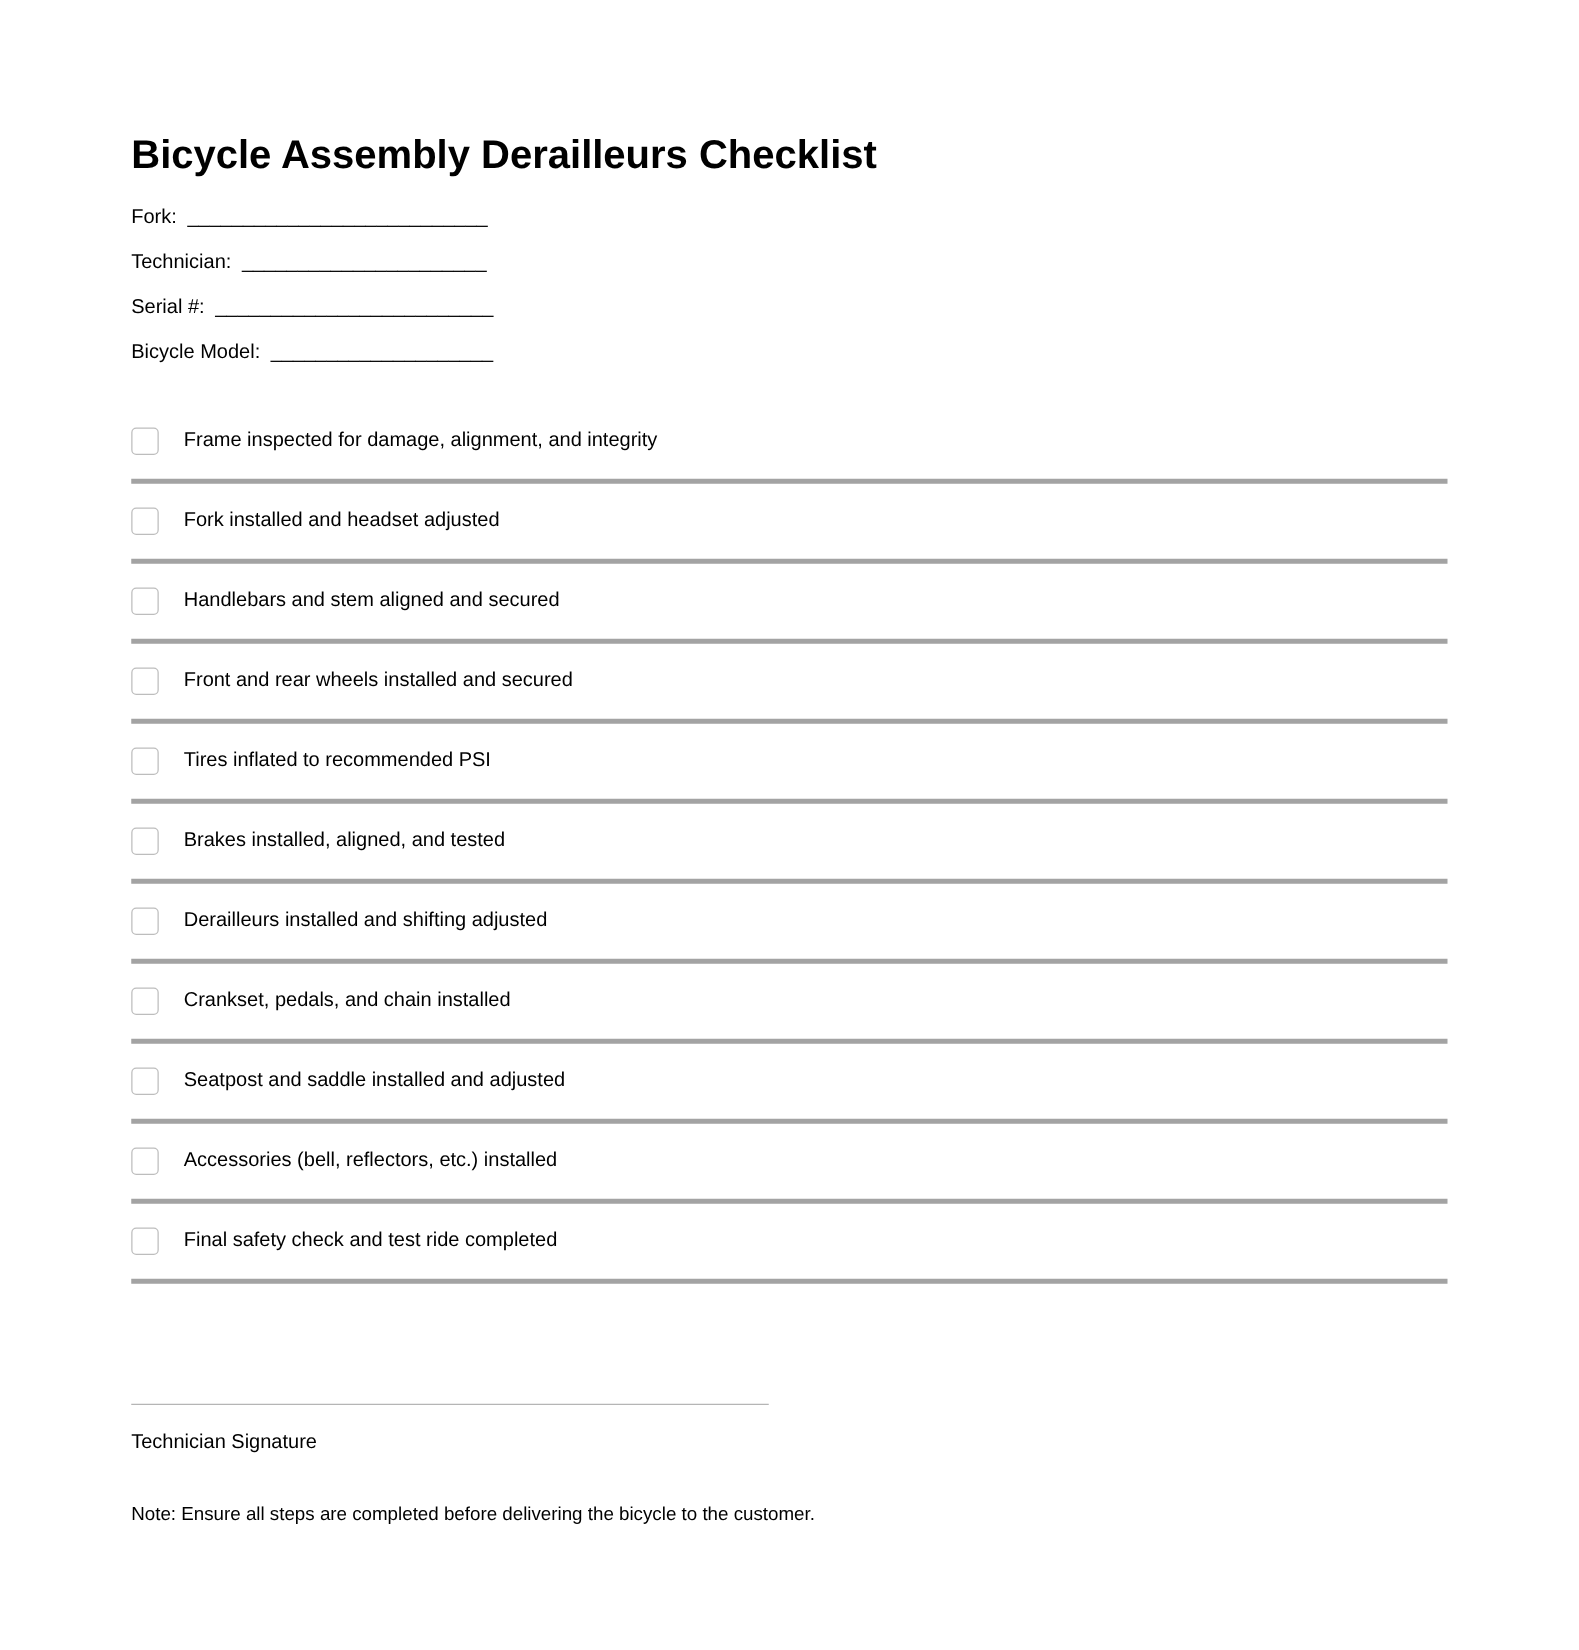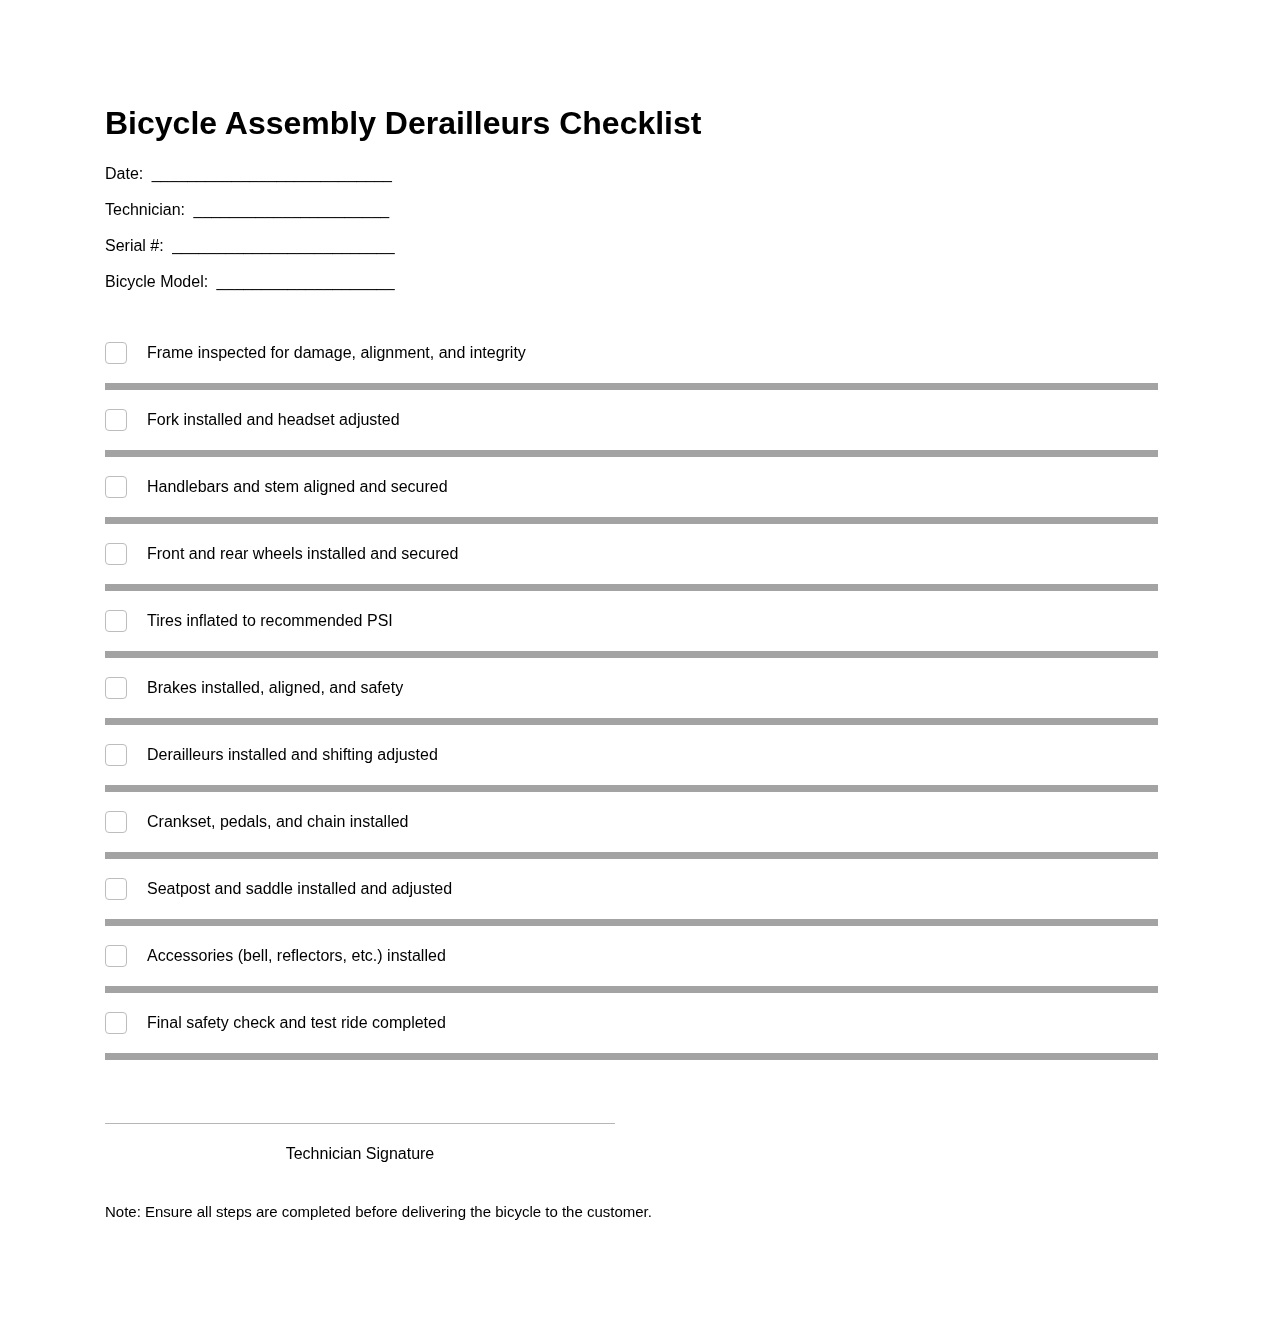--- a/index.html
+++ b/index.html
@@ -46,21 +46,21 @@
       position: absolute;
       top: 323px;
       left: 0;
       width: 1053px;
       margin: 0;
       padding: 0;
       list-style: none;
     }
     .check-row {
       height: 60px;
-      border-bottom: 7px solid #a3a3a3;
+      border-bottom: 4px solid #a3a3a3;
       display: flex;
       align-items: center;
       padding-top: 0;
       box-sizing: content-box;
     }
     .checkbox {
       width: 22px;
       height: 22px;
       border: 1px solid #bdbdbd;
       border-radius: 4px;
@@ -75,21 +75,20 @@
       line-height: 20px;
       white-space: nowrap;
     }
     .signatures {
       position: absolute;
       top: 1123px;
       left: 0;
       width: 1053px;
       display: flex;
       justify-content: space-between;
-      text-align: center;
     }
     .sig-col {
       width: 510px;
     }
     .sig-line {
       height: 0;
       border-top: 1px solid #b5b5b5;
     }
     .sig-label {
       margin-top: 20px;
@@ -108,21 +107,21 @@
   </style>
 </head>
 <body>
 
 <div class="page">
 
   <h1 class="title">Bicycle Assembly Derailleurs Checklist</h1>
 
   <div class="fields">
     <div class="field">
-      <span>Date:</span>
+      <span>Fork:</span>
       <span class="blank">___________________________</span>
     </div>
     <div class="field">
       <span>Technician:</span>
       <span class="blank">______________________</span>
     </div>
     <div class="field">
       <span>Serial #:</span>
       <span class="blank">_________________________</span>
     </div>
@@ -148,21 +147,21 @@
     <li class="check-row">
       <span class="checkbox"></span>
       <span class="check-label">Front and rear wheels installed and secured</span>
     </li>
     <li class="check-row">
       <span class="checkbox"></span>
       <span class="check-label">Tires inflated to recommended PSI</span>
     </li>
     <li class="check-row">
       <span class="checkbox"></span>
-      <span class="check-label">Brakes installed, aligned, and safety</span>
+      <span class="check-label">Brakes installed, aligned, and tested</span>
     </li>
     <li class="check-row">
       <span class="checkbox"></span>
       <span class="check-label">Derailleurs installed and shifting adjusted</span>
     </li>
     <li class="check-row">
       <span class="checkbox"></span>
       <span class="check-label">Crankset, pedals, and chain installed</span>
     </li>
     <li class="check-row">

